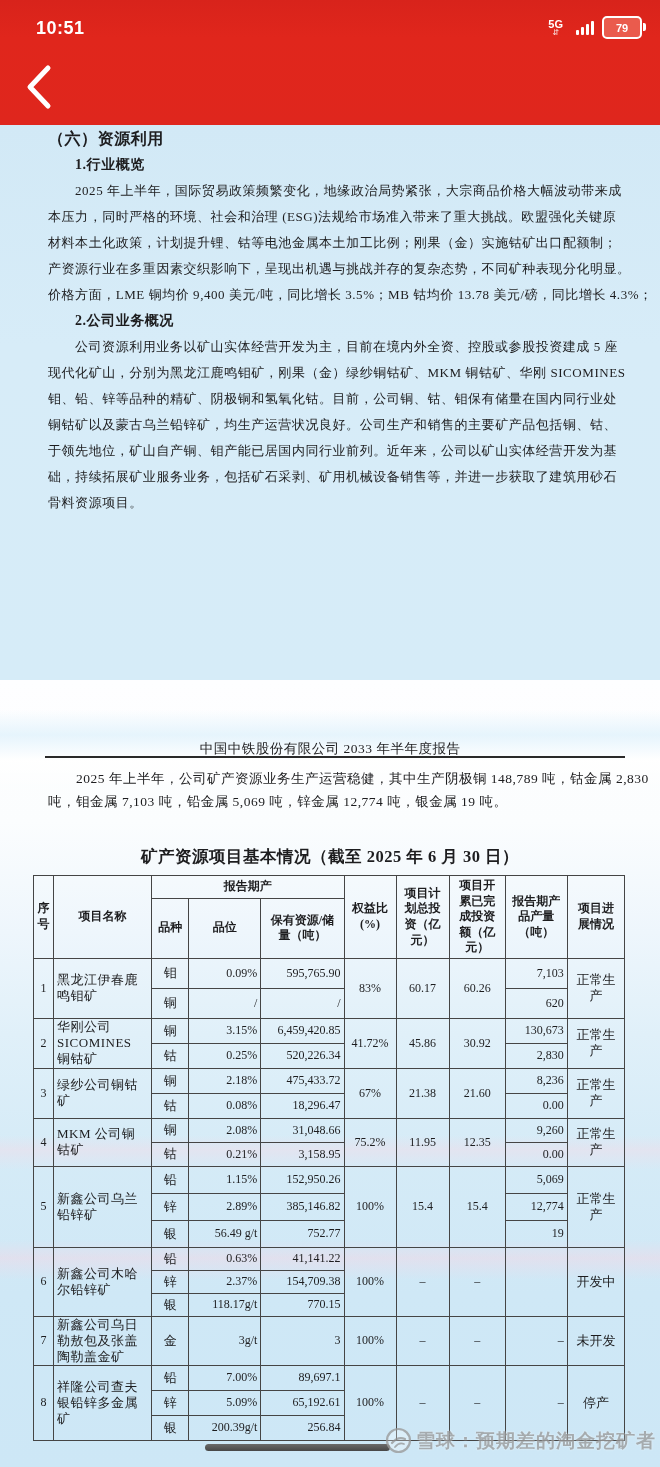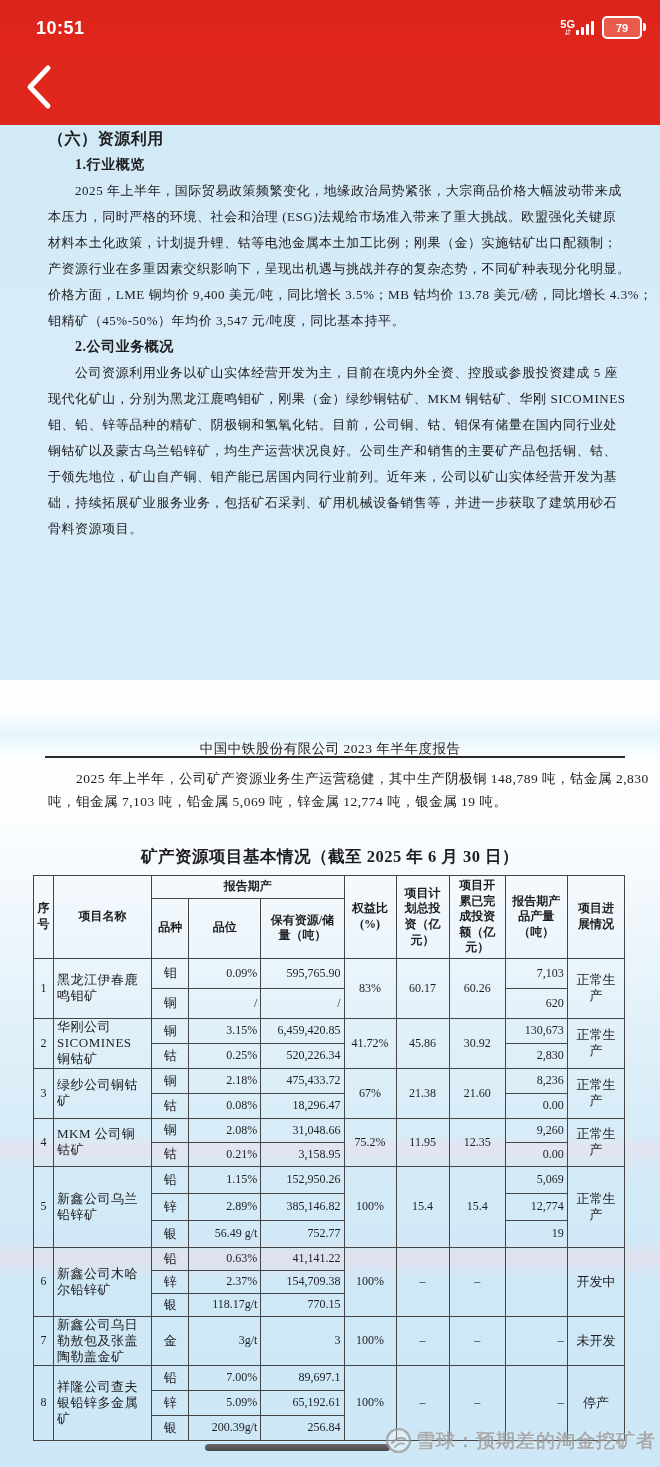--- a/index.html
+++ b/index.html
@@ -6,21 +6,21 @@
   .screen{position:relative;width:660px;height:1467px;margin:0 auto;overflow:hidden;
           background:#fff;font-family:"Liberation Serif","DejaVu Serif",serif;}
 
   
   .app-header{position:absolute;left:0;top:0;width:660px;height:125px;
               background:linear-gradient(180deg,#d8231b 0%,#e0261c 30%,#df261d 100%);}
   .statusbar{position:absolute;left:0;top:14px;width:100%;height:34px;
              font-family:"Liberation Sans","DejaVu Sans",sans-serif;color:#fff;}
   .sb-time{position:absolute;left:36px;top:4px;font-size:18px;font-weight:700;letter-spacing:.5px;}
   .sb-right{position:absolute;right:18px;top:2px;display:flex;align-items:center;gap:8px;}
-  .net{display:flex;align-items:center;gap:1px;margin-left:40px;}
+  .net{display:flex;align-items:center;gap:13px;margin-left:40px;}
   .net-5g{display:flex;flex-direction:column;align-items:center;line-height:1;}
   .net-5g .g5{font-size:11px;font-weight:700;}
   .net-5g .updown{font-size:8px;line-height:6px;opacity:.85;}
   .bars{display:flex;align-items:flex-end;gap:2px;height:15px;}
   .bars i{display:block;width:3px;background:#fff;border-radius:1px;}
   .battery{position:relative;width:36px;height:19px;border:2px solid #fff;border-radius:5px;
            background:#ea5b4d;display:flex;align-items:center;justify-content:center;}
   .battery .pct{font-size:11px;font-weight:700;color:#fff;}
   .battery .nub{position:absolute;right:-6px;top:5px;width:3px;height:8px;background:#fff;border-radius:0 2px 2px 0;}
   .backbtn{position:absolute;left:18px;top:62px;width:46px;height:50px;cursor:pointer;}
@@ -111,35 +111,34 @@
 
   <section class="doc1">
     <div class="doc1-lines" id="doc1-lines">
         <div class="dline head">（六）资源利用</div>
         <div class="dline subhead">1.行业概览</div>
         <div class="dline first">2025 年上半年，国际贸易政策频繁变化，地缘政治局势紧张，大宗商品价格大幅波动带来成</div>
         <div class="dline">本压力，同时严格的环境、社会和治理 (ESG)法规给市场准入带来了重大挑战。欧盟强化关键原</div>
         <div class="dline">材料本土化政策，计划提升锂、钴等电池金属本土加工比例；刚果（金）实施钴矿出口配额制；</div>
         <div class="dline">产资源行业在多重因素交织影响下，呈现出机遇与挑战并存的复杂态势，不同矿种表现分化明显。</div>
         <div class="dline">价格方面，LME 铜均价 9,400 美元/吨，同比增长 3.5%；MB 钴均价 13.78 美元/磅，同比增长 4.3%；</div>
-        <div class="dline">钼精矿（45%-50%）年均价 3,547 元/吨度，同比基本持平。</div>
         <div class="dline subhead">2.公司业务概况</div>
         <div class="dline first">公司资源利用业务以矿山实体经营开发为主，目前在境内外全资、控股或参股投资建成 5 座</div>
         <div class="dline">现代化矿山，分别为黑龙江鹿鸣钼矿，刚果（金）绿纱铜钴矿、MKM 铜钴矿、华刚 SICOMINES</div>
         <div class="dline">钼、铅、锌等品种的精矿、阴极铜和氢氧化钴。目前，公司铜、钴、钼保有储量在国内同行业处</div>
         <div class="dline">铜钴矿以及蒙古乌兰铅锌矿，均生产运营状况良好。公司生产和销售的主要矿产品包括铜、钴、</div>
         <div class="dline">于领先地位，矿山自产铜、钼产能已居国内同行业前列。近年来，公司以矿山实体经营开发为基</div>
         <div class="dline">础，持续拓展矿业服务业务，包括矿石采剥、矿用机械设备销售等，并进一步获取了建筑用砂石</div>
         <div class="dline">骨料资源项目。</div>
       </div>
     <div class="pageno">13 / 112</div>
   </section>
 
   <section class="doc2">
-    <div class="rpt-title">中国中铁股份有限公司 2023 年半年度报告</div>
+    <div class="rpt-title">中国中铁股份有限公司 2033 年半年度报告</div>
     <div class="rpt-rule"></div>
     <div class="intro-lines" id="intro-lines">
         <div class="iline first">2025 年上半年，公司矿产资源业务生产运营稳健，其中生产阴极铜 148,789 吨，钴金属 2,830</div>
         <div class="iline">吨，钼金属 7,103 吨，铅金属 5,069 吨，锌金属 12,774 吨，银金属 19 吨。</div>
       </div>
     <div class="tbl-title">矿产资源项目基本情况（截至 2025 年 6 月 30 日）</div>
 
     <table class="mine">
       <colgroup>
         <col style="width:20px">

